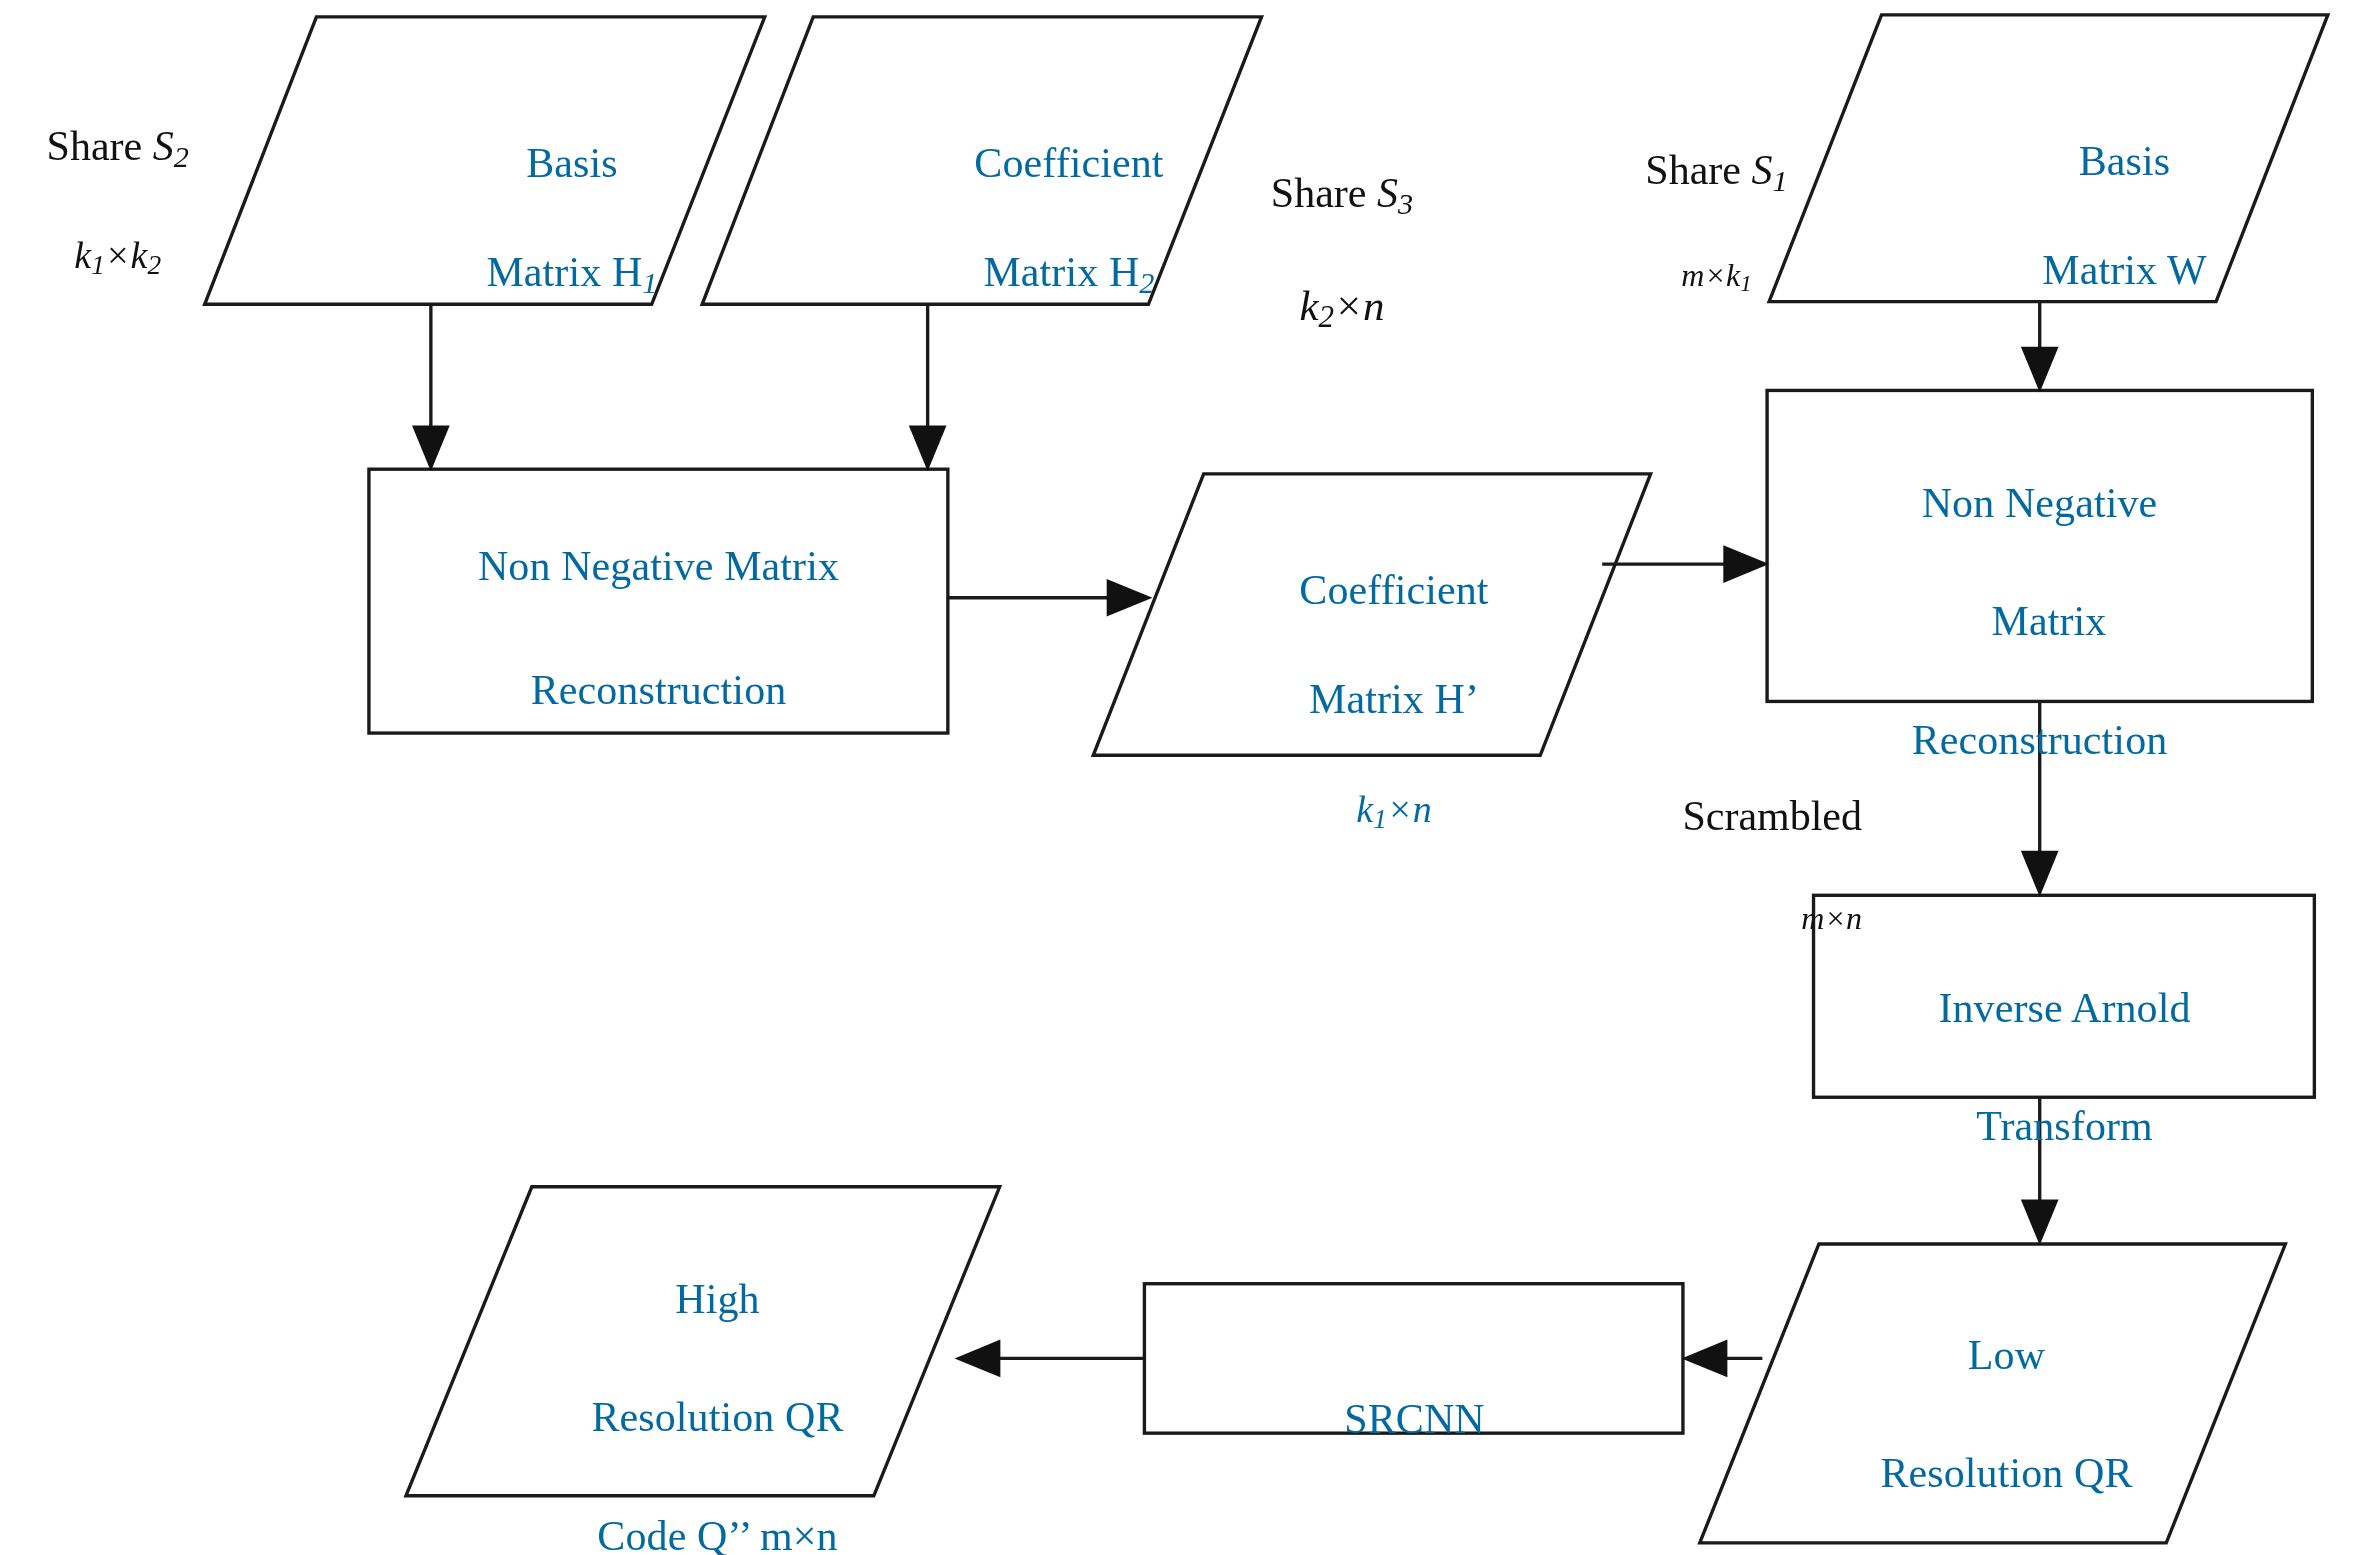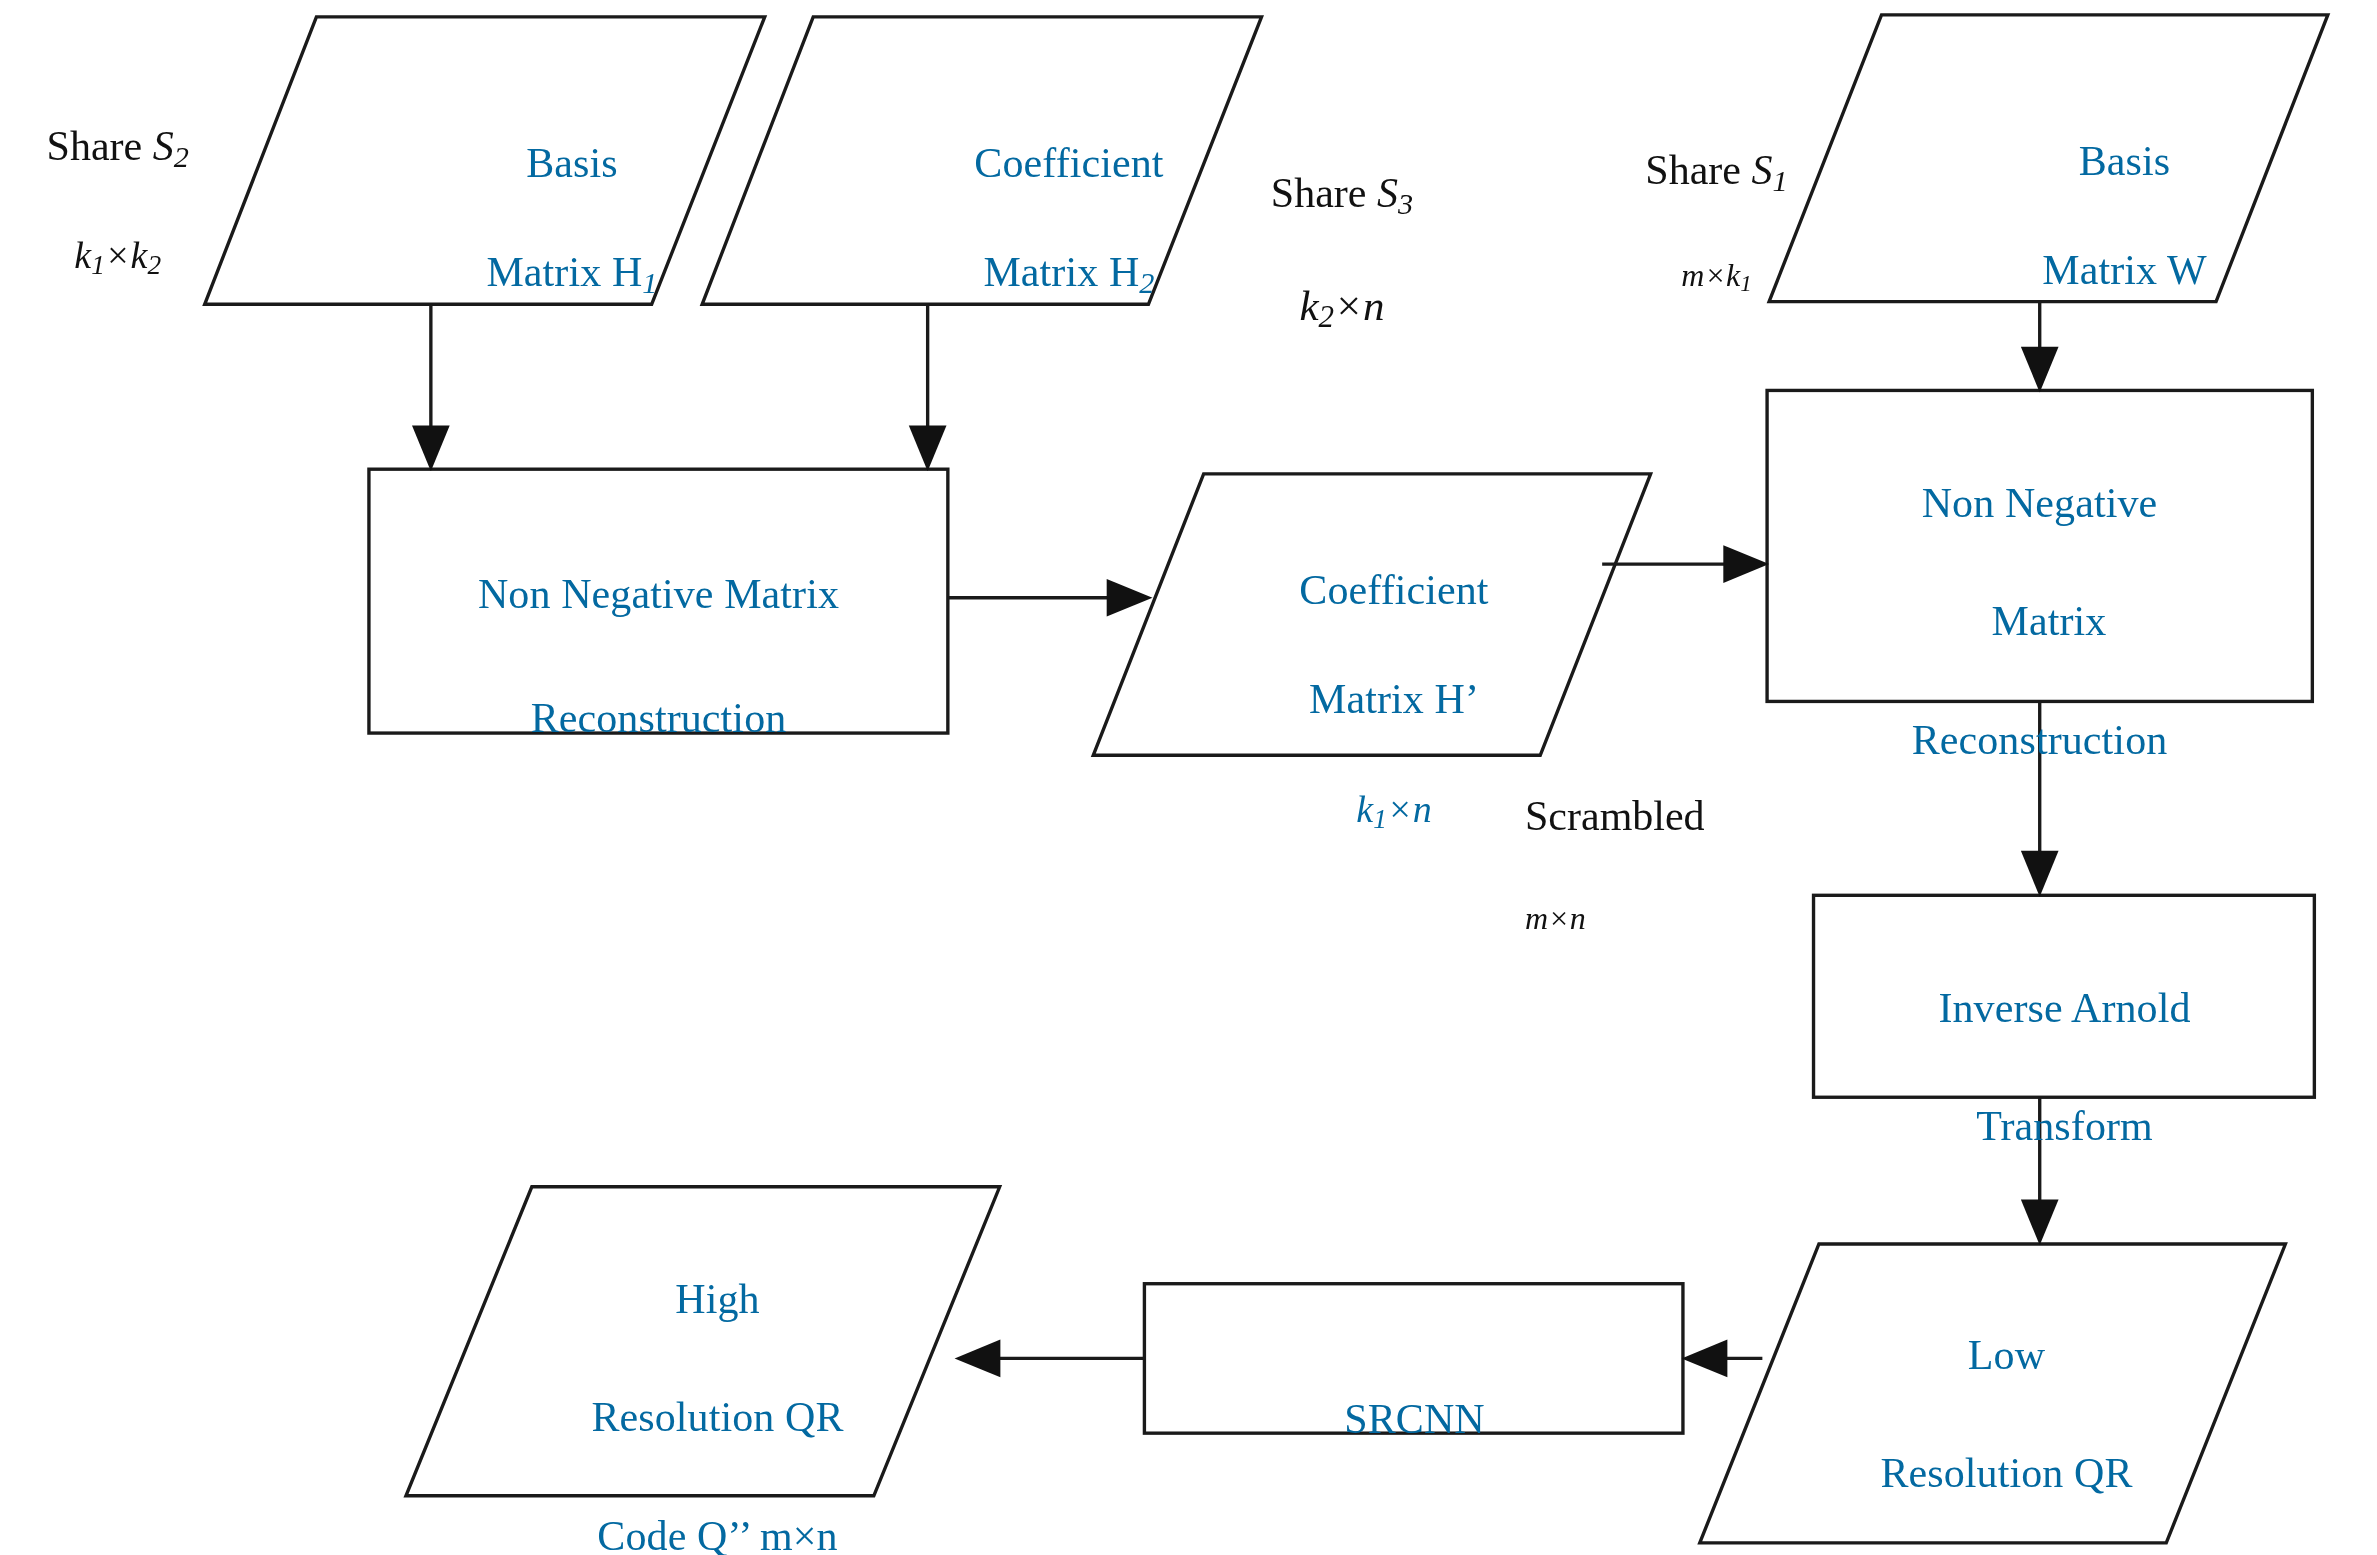--- a/index.html
+++ b/index.html
@@ -146,21 +146,21 @@
   <div class="node-text" style="left:847px; top:81px; width:444px;">
     <div>Coefficient</div>
     <div><span>Matrix H</span><span class="sub">2</span></div>
   </div>
 
   <div class="node-text" style="left:1916px; top:79px; width:417px;">
     <div>Basis</div>
     <div><span>Matrix W</span></div>
   </div>
 
-  <div class="node-text" style="left:369px; top:512px; width:579px;">
+  <div class="node-text" style="left:369px; top:484px; width:579px;">
     <div>Non Negative Matrix</div>
     <div style="margin-top:15px;">Reconstruction</div>
   </div>
 
   <div class="node-text" style="left:1172px; top:508px; width:444px;">
     <div>Coefficient</div>
     <div><span>Matrix H’</span></div>
     <div class="ital" style="font-size:38px; margin-top:4px;"><span>k</span><span class="sub">1</span><span>×n</span></div>
   </div>
 
@@ -199,19 +199,19 @@
   <div class="side-label" style="left:1231px; top:111px; width:222px;">
     <div><span>Share </span><span class="ital">S</span><span class="sub">3</span></div>
     <div class="ital" style="font-size:43px;"><span>k</span><span class="sub">2</span><span>×n</span></div>
   </div>
 
   <div class="side-label" style="left:1602px; top:88px; width:229px;">
     <div><span>Share </span><span class="ital">S</span><span class="sub">1</span></div>
     <div class="ital" style="font-size:32px;font-family:Liberation Serif, serif;"><span>m×k</span><span class="sub">1</span></div>
   </div>
 
-  <div class="side-label" style="left:1525px; top:734px; width:337px; text-align:left;">
+  <div class="side-label" style="left:1525px; top:734px; width:337px; text-align:right;">
     <div>Scrambled</div>
     <div class="ital" style="font-size:32px;">m×n</div>
   </div>
 
 </div>
 
 
 </body></html>

